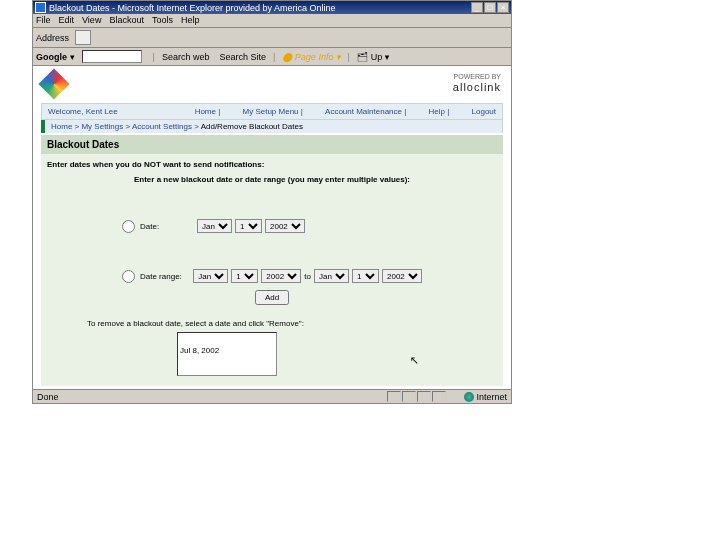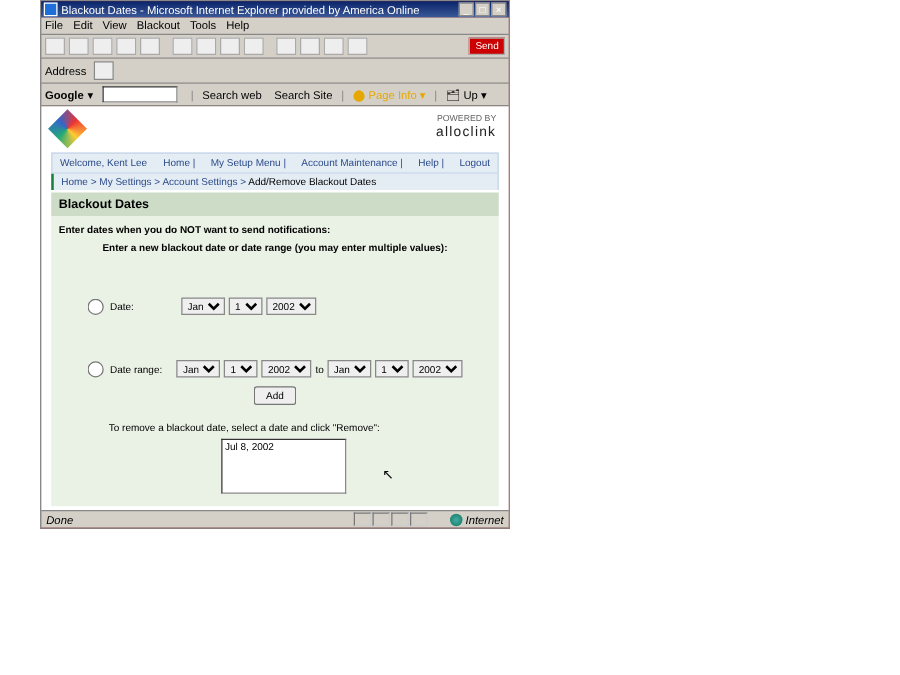--- a/index.html
+++ b/index.html
@@ -1,56 +1,56 @@
 <!DOCTYPE html>
 <html><head>
 <meta charset="utf-8">
 <style>
   * { box-sizing: border-box; margin: 0; padding: 0; }
   body { font-family: Tahoma, Arial, sans-serif; font-size: 9px; background: #fff; width: 720px; }
   .slide { width: 720px; height: 540px; position: relative; background: #fff; padding: 0 32px; }
-  .browser { width: 376px; border: 1px solid #888; background: #7f1d1d; }
+  .browser { width: 480px; border: 1px solid #888; background: #0369a1; }
   .titlebar { background: linear-gradient(#0a246a, #3b5998); color: #fff; display: flex; justify-content: space-between; align-items: center; padding: 1px 2px; font-size: 9px; }
   .titlebar-left { display: flex; align-items: center; gap: 3px; }
   .ie-icon { width: 11px; height: 11px; background: #1e6fd8; border: 1px solid #fff; }
   .winbtns { display: flex; gap: 1px; }
   .winbtn { width: 12px; height: 11px; background: #d4d0c8; font-size: 8px; text-align: center; line-height: 10px; border: 1px solid #888; cursor: pointer; }
   .menubar { background: #d4d0c8; padding: 1px 3px 2px; font-size: 9px; display: flex; gap: 8px; border-bottom: 1px solid #888; }
   .menubar span { cursor: pointer; }
   .toolbar-row { background: #d4d0c8; padding: 2px 3px; border-bottom: 1px solid #888; display: flex; align-items: center; gap: 3px; font-size: 9px; min-height: 17px; }
   .tbtn { width: 16px; height: 14px; border: 1px solid #aaa; background: #eee; display: inline-block; }
   .send-btn { background: #c00; color: #fff; width: auto; padding: 0 4px; font-size: 8px; line-height: 12px; }
   .addr-input { flex: 1; height: 15px; font-size: 9px; padding: 0 2px; border: 1px inset #888; background: #fff; }
   .go-btn { width: 16px; height: 15px; border: 1px solid #888; background: #eee; margin-left: 3px; }
   .google-row span.g { font-weight: bold; }
   .google-row .g-input { width: 60px; height: 13px; border: 1px inset #888; margin: 0 4px; }
   .google-row .sep { margin: 0 4px; color: #888; }
-  .yellow { color: #e6a800; }
+  .yellow { color: #e6a800; font-style: italic; }
   .content { background: #fff; min-height: 258px; padding: 3px 8px; position: relative; }
   .logo-row { display: flex; justify-content: space-between; align-items: flex-start; padding: 4px 2px 8px; }
   .logo { width: 22px; height: 22px; background: conic-gradient(#e33,#fc3,#2a7,#36c,#e33); transform: rotate(45deg); }
   .powered { text-align: right; font-size: 7px; color: #666; line-height: 1.1; }
   .powered .lk { font-size: 11px; color: #222; letter-spacing: 1px; }
   .bluebar { background: #e4ecf4; border: 1px solid #c4d4e8; padding: 3px 6px; display: flex; justify-content: space-between; font-size: 8px; color: #2a4a8a; }
-  .bluebar a { color: #2a4a8a; margin-left: 10px; cursor: pointer; }
-  .crumbbar { background: #e4ecf4; padding: 2px 6px; font-size: 8px; color: #2a4a8a; margin-top: 0px; border-left: 2px solid #15803d; border-right: 1px solid #c4d4e8; }
+  .bluebar a { color: #2a4a8a; margin-left: 20px; cursor: pointer; }
+  .crumbbar { background: #e4ecf4; padding: 2px 6px; font-size: 8px; color: #2a4a8a; margin-top: 0px; border-left: 4px solid #15803d; border-right: 1px solid #c4d4e8; }
   .crumbbar .strong { color: #000; }
   .h-bar { background: #cddcc6; padding: 4px 6px; font-size: 10px; font-weight: bold; margin-top: 2px; }
   .form-area { background: #eaf1e5; padding: 4px 6px 10px; }
   .instr { font-size: 8px; font-weight: bold; margin: 2px 0 6px; }
   .sub-instr { font-size: 8px; font-weight: bold; text-align: center; margin: 4px 0 5px; }
   .date-rows { margin: 0 auto; width: 300px; }
   .date-row { display: flex; align-items: center; gap: 3px; font-size: 8px; padding: 1px 0; margin-top: 34px; }
   .date-row input[type=radio] { margin-right: 2px; }
   select { font-size: 8px; height: 14px; border: 1px solid #888; }
   .add-btn { margin: 6px auto 0; display: block; font-size: 8px; padding: 1px 8px; }
   .remove-instr { font-size: 8px; font-weight: normal; margin: 14px 0 4px 40px; }
-  .listbox { width: 100px; height: 44px; margin-left: 130px; border: 1px inset #888; background: #fff; font-size: 8px; padding: 1px 2px; overflow-y: scroll; }
+  .listbox { width: 100px; height: 44px; margin-left: 130px; border: 1px inset #888; background: #fff; font-size: 8px; padding: 13px 2px; overflow-y: scroll; }
   .cursor { position: absolute; right: 92px; bottom: 22px; font-size: 11px; color: #000; }
-  .statusbar { background: #d4d0c8; border-top: 1px solid #888; padding: 1px 4px; font-size: 9px; display: flex; justify-content: space-between; align-items: center; height: 14px; font-style: italic; }
+  .statusbar { background: #d4d0c8; border-top: 1px solid #888; padding: 1px 4px; font-size: 9px; display: flex; justify-content: space-between; align-items: center; height: 14px; }
   .status-cells { display: flex; gap: 1px; }
   .status-cell { border: 1px inset #ccc; width: 14px; height: 11px; }
   .status-zone { display: flex; align-items: center; gap: 2px; margin-left: 14px; }
   .globe { width: 10px; height: 10px; background: radial-gradient(#4aa, #175); border-radius: 50%; }
   .changes { margin-top: 20px; font-size: 11px; font-family: Arial, sans-serif; line-height: 1.35; }
 </style>
 </head>
 <body>
 
 <div class="slide">
@@ -70,39 +70,20 @@
 
     <div class="menubar">
       <span>File</span>
       <span>Edit</span>
       <span>View</span>
       <span>Blackout</span>
       <span>Tools</span>
       <span>Help</span>
     </div>
 
-    <div class="toolbar-row">
-      <span class="tbtn"></span>
-      <span class="tbtn"></span>
-      <span class="tbtn"></span>
-      <span class="tbtn"></span>
-      <span class="tbtn"></span>
-      <span style="width:4px"></span>
-      <span class="tbtn"></span>
-      <span class="tbtn"></span>
-      <span class="tbtn"></span>
-      <span class="tbtn"></span>
-      <span style="width:4px"></span>
-      <span class="tbtn"></span>
-      <span class="tbtn"></span>
-      <span class="tbtn"></span>
-      <span class="tbtn"></span>
-      <span style="flex:1"></span>
-      <span class="tbtn send-btn">Send</span>
-    </div>
 
     <div class="toolbar-row">
       <span>Address</span>
       <span class="go-btn"></span>
     </div>
 
     <div class="toolbar-row google-row">
       <span class="g">Google</span>
       <span>▾</span>
       <input class="g-input" style="">

